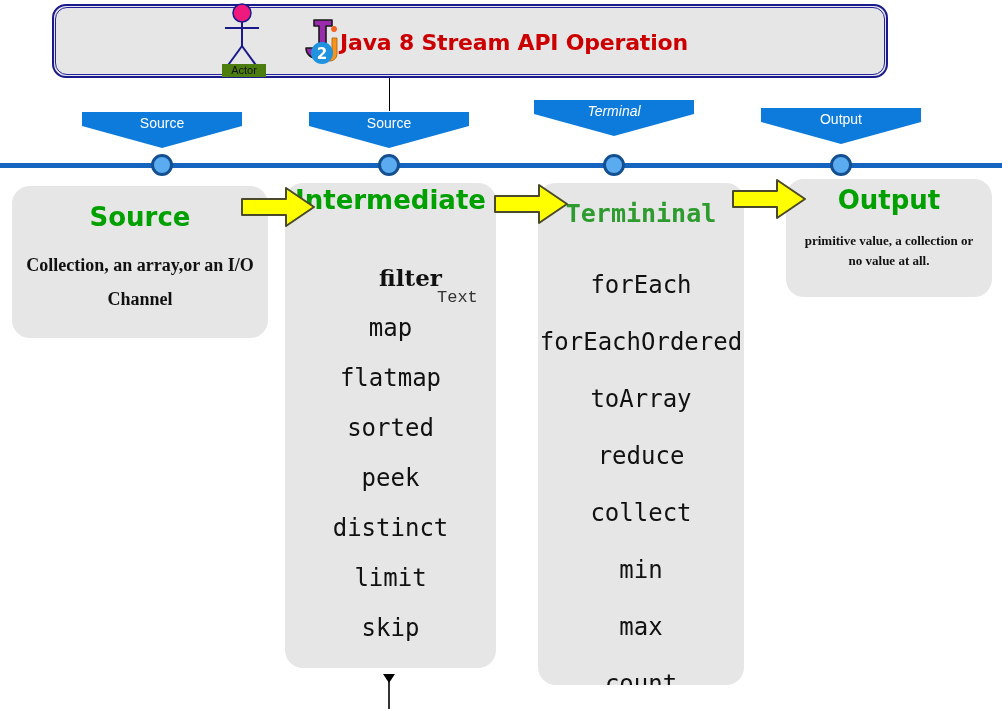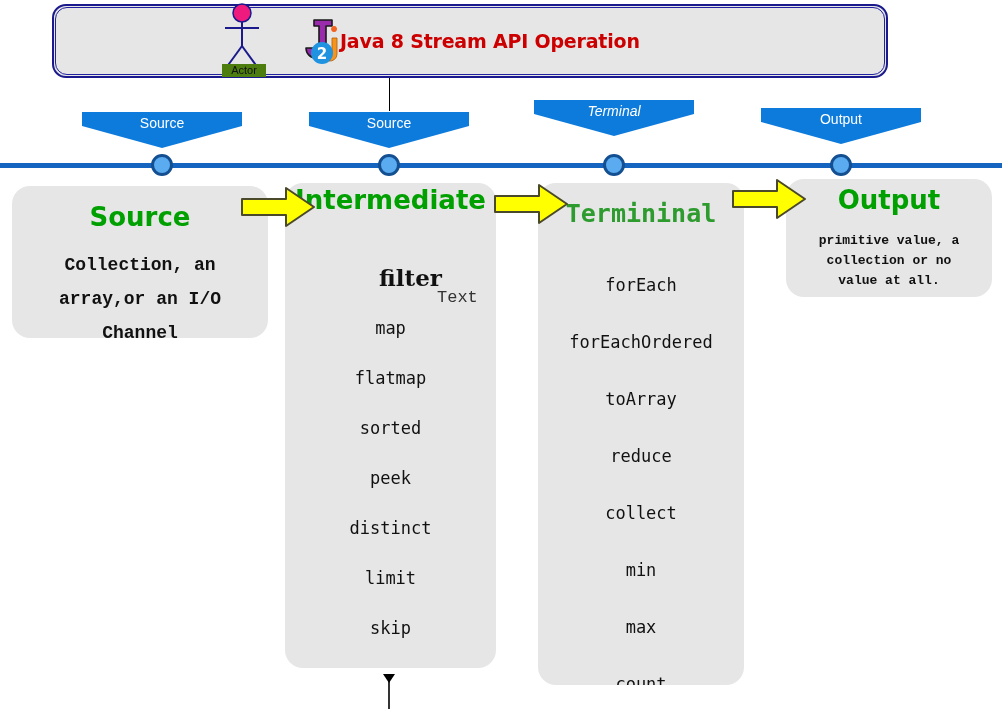--- a/index.html
+++ b/index.html
@@ -28,21 +28,21 @@
     position:absolute;left:222px;top:64px;width:44px;text-align:center;
     font-size:11px;color:#111;background:#4d7c0f;line-height:13px;
   }
 
   
   #java-logo{position:absolute;left:292px;top:16px;width:54px;height:52px;}
 
   
   #header-title{
     position:absolute;left:340px;top:30px;
-    font-size:19px;font-weight:bold;color:#cc0000;
+    font-size:22px;font-weight:bold;color:#cc0000;
     font-family:"DejaVu Sans",sans-serif;letter-spacing:-0.2px;
     white-space:nowrap;
   }
 
   
   #header-droplink{
     position:absolute;left:389px;top:78px;width:1px;height:33px;background:#000;
   }
 
   
@@ -89,31 +89,31 @@
     position:absolute;left:0;width:100%;text-align:center;
     color:#00a000;font-weight:bold;
   }
   #title-source{top:16px;font-size:26px;font-family:"DejaVu Sans",sans-serif;}
   #title-intermediate{top:2px;font-size:26px;font-family:"DejaVu Sans",sans-serif;}
   #title-terminal{top:16px;font-size:25px;font-family:"DejaVu Sans Mono",monospace;color:#2e9b2e;}
   #title-output{top:6px;font-size:26px;font-family:"DejaVu Sans",sans-serif;}
 
   .panel-body{
     position:absolute;left:0;width:100%;text-align:center;
-    font-family:Liberation Mono, monospace;font-weight:bold;color:#111;
+    font-family:Liberation Serif, serif;font-weight:bold;color:#111;
   }
   #body-source{top:62px;font-size:18px;line-height:34px;padding:0 14px;
     box-sizing:border-box;}
   #body-output{top:52px;font-size:13px;line-height:20px;padding:0 18px;
     box-sizing:border-box;}
 
   .op-list{position:absolute;left:0;width:100%;}
   .op{
     display:block;width:100%;text-align:center;color:#111;
-    font-family:"DejaVu Sans Mono",monospace;font-size:17px;
+    font-family:"DejaVu Sans Mono",monospace;font-size:24px;
   }
   #list-intermediate{top:70px;}
   #list-intermediate .op{line-height:50px;}
   #list-intermediate .op.serif-bold{
     font-family:"DejaVu Serif",serif;font-weight:bold;font-size:23px;padding-left:20px;
   }
   #list-terminal{top:74px;}
   #list-terminal .op{line-height:57px;white-space:nowrap;}
 
   #text-marker{

